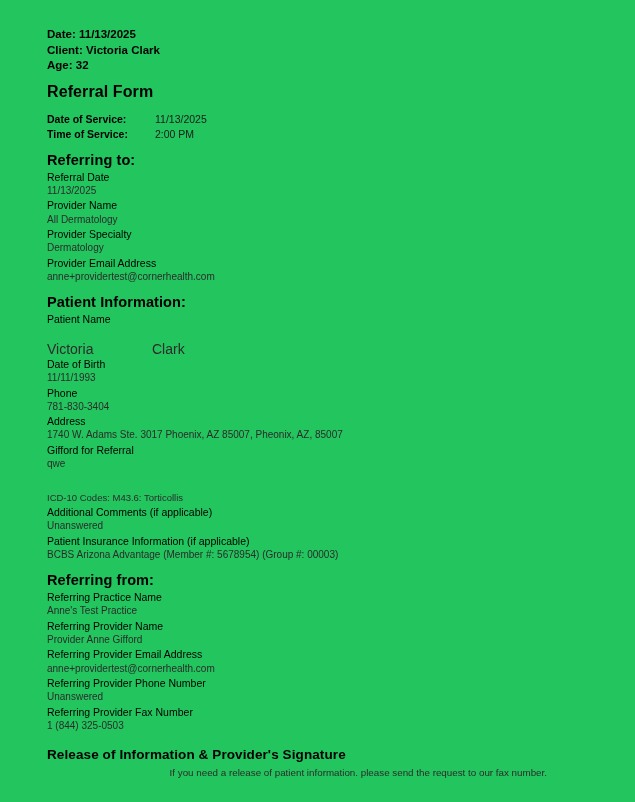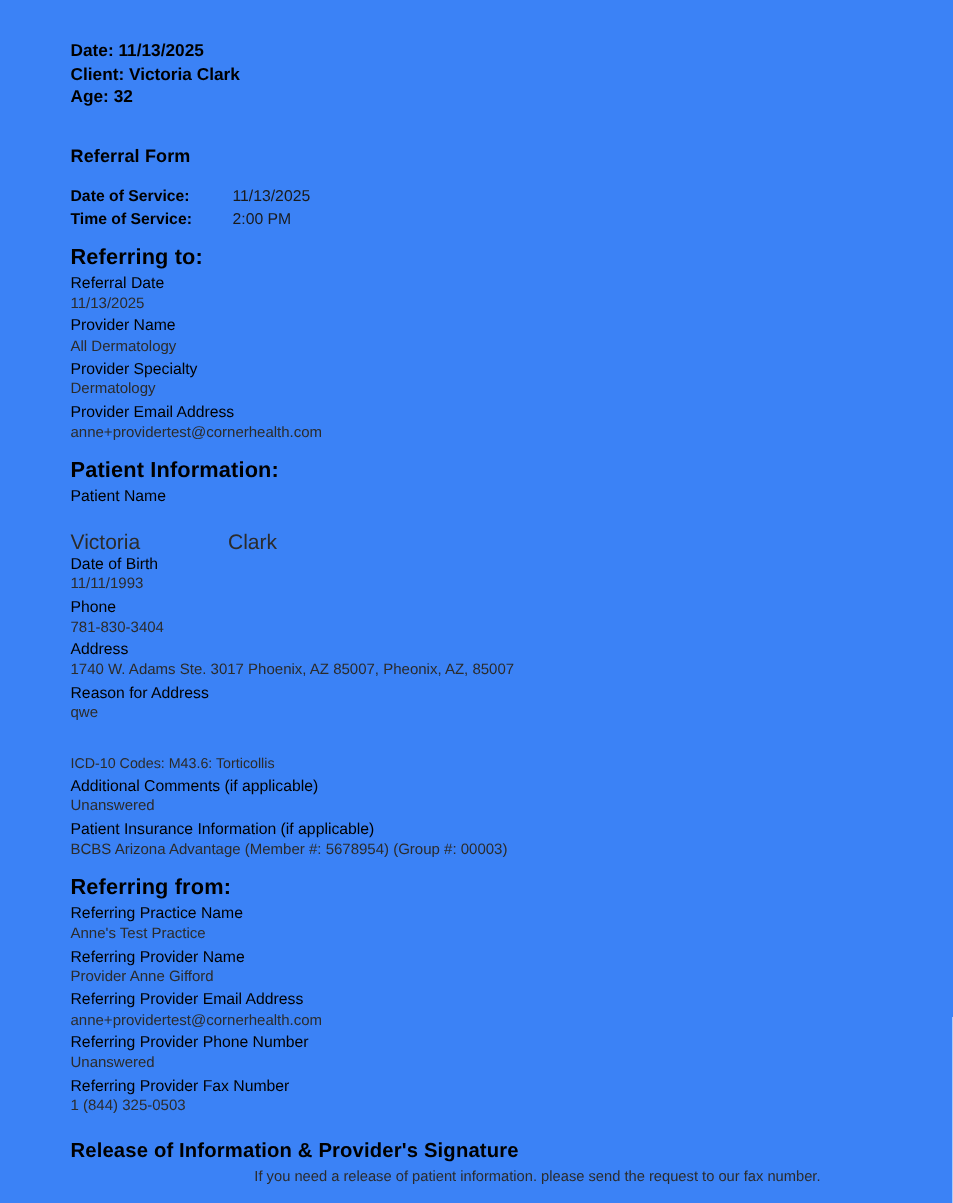--- a/index.html
+++ b/index.html
@@ -4,21 +4,21 @@
 <style>
   html, body {
     margin: 0;
     padding: 0;
     background: #ffffff;
   }
   .page {
     position: relative;
     width: 635px;
     height: 802px;
-    background: #3b82f6;
+    background: #22c55e;
     box-sizing: border-box;
     overflow: hidden;
     font-family: "Liberation Sans", sans-serif;
     color: #000000;
     -webkit-font-smoothing: antialiased;
   }
   .content {
     position: absolute;
     left: 47px;
     top: 27px;
@@ -28,24 +28,24 @@
   
   .kv-head {
     font-size: 11.5px;
     font-weight: bold;
     line-height: 15.6px;
     white-space: pre;
   }
   .kv-head .kv-val { font-weight: bold; }
 
   h1.form-title {
-    font-size: 12px;
+    font-size: 16px;
     font-weight: bold;
     line-height: 20px;
-    margin: 20px 0 10px 0;
+    margin: 8px 0 10px 0;
     letter-spacing: 0.1px;
   }
   h2.section-title {
     font-size: 14.5px;
     font-weight: bold;
     line-height: 18px;
     margin: 9px 0 1px 0;
     letter-spacing: 0.1px;
   }
   h2.release-title {
@@ -150,21 +150,21 @@
       <div class="name-row">
         <span class="name-first">Victoria</span>
         <span class="name-last">Clark</span>
       </div>
       <div class="field-label">Date of Birth</div>
       <div class="field-value">11/11/1993</div>
       <div class="field-label">Phone</div>
       <div class="field-value">781-830-3404</div>
       <div class="field-label">Address</div>
       <div class="field-value">1740 W. Adams Ste. 3017 Phoenix, AZ 85007, Pheonix, AZ, 85007</div>
-      <div class="field-label">Reason for Address</div>
+      <div class="field-label">Gifford for Referral</div>
       <div class="field-value">qwe</div>
 
       <div class="icd-line">ICD-10 Codes: M43.6: Torticollis</div>
 
       <div class="field-label">Additional Comments (if applicable)</div>
       <div class="field-value">Unanswered</div>
       <div class="field-label">Patient Insurance Information (if applicable)</div>
       <div class="field-value">BCBS Arizona Advantage (Member #: 5678954) (Group #: 00003)</div>
     </div>
 

